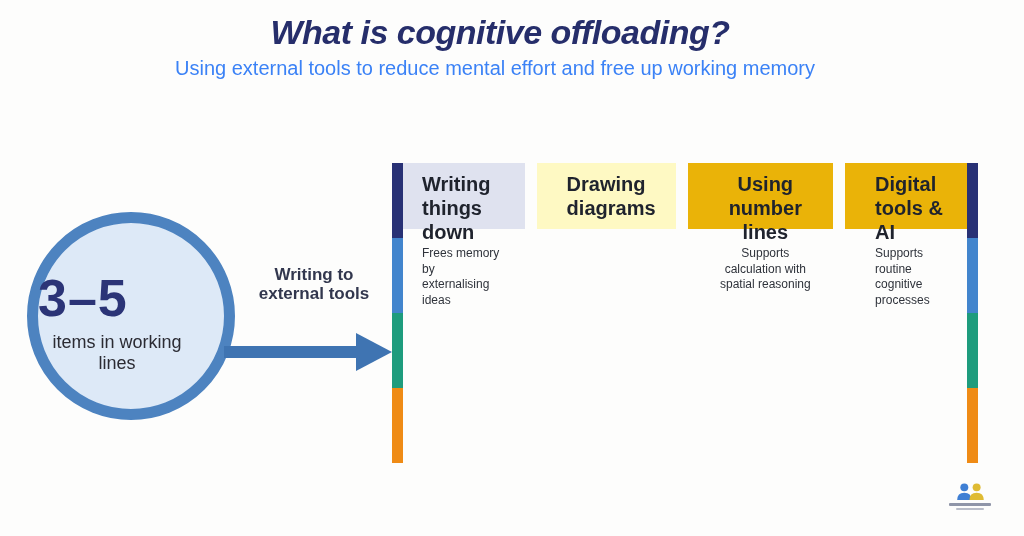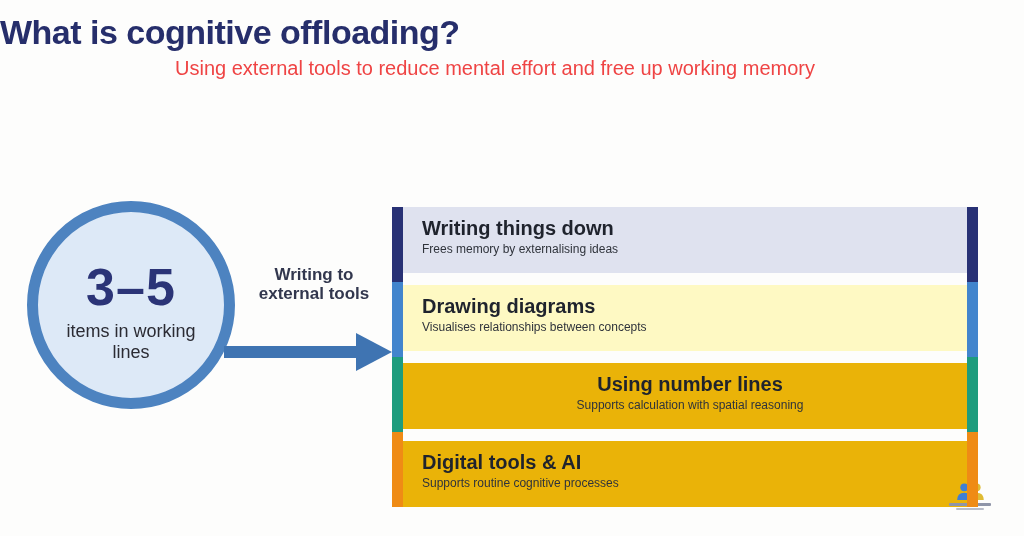--- a/index.html
+++ b/index.html
@@ -4,32 +4,32 @@
 <style>
   html,body{margin:0;padding:0;}
   .stage{
     position:relative;width:1024px;height:536px;
     background:#fdfdfc;overflow:hidden;
     font-family:"Liberation Sans",sans-serif;
     color:#2c2c34;
   }
   .title{
     position:absolute;top:13px;left:0;width:1000px;
-    text-align:left;font-size:34px;font-weight:800;
-    color:#262e6b;letter-spacing:-0.5px;
+    text-align:center;font-size:34px;font-weight:800;
+    color:#262e6b;letter-spacing:-0.5px;font-style:italic;
   }
   .subtitle{
     position:absolute;top:57px;left:0;width:990px;
-    text-align:center;font-size:20px;font-weight:400;color:#ef4444;
+    text-align:center;font-size:20px;font-weight:400;color:#3b82f6;
   }
   
   .memory-circle{
-    position:absolute;left:27px;top:201px;width:186px;height:186px;
+    position:absolute;left:27px;top:212px;width:186px;height:186px;
     border:11px solid #4d83c0;border-radius:50%;background:#dde9f7;
-    display:flex;flex-direction:column;align-items:center;justify-content:center;
+    display:flex;flex-direction:column;justify-content:center;
   }
   .memory-value{
     font-size:52px;font-weight:800;color:#2b3477;line-height:1;
     letter-spacing:1px;margin-top:14px;
   }
   .memory-caption{
     width:158px;text-align:center;font-size:18px;color:#2b2b33;
     line-height:1.18;margin-top:8px;
   }
   
@@ -41,21 +41,21 @@
     position:absolute;left:224px;top:346px;width:134px;height:12px;background:#3f74b2;
   }
   .arrow-head{
     position:absolute;left:356px;top:333px;width:0;height:0;
     border-left:36px solid #3f74b2;
     border-top:19px solid transparent;border-bottom:19px solid transparent;
   }
   
   .bars{
     position:absolute;left:392px;top:163px;width:586px;height:300px;
-    display:flex;flex-direction:column;gap:12px;margin-top:44px;
+    display:flex;flex-direction:row;gap:12px;
   }
   .bar{
     height:66px;box-sizing:border-box;padding:9px 20px 0 30px;
   }
   .bar-title{font-size:20px;font-weight:700;color:#1f232d;line-height:1.2;margin:0;}
   .bar-sub{font-size:12px;font-weight:400;color:#2f333b;line-height:1.3;margin:2px 0 0;}
   .bar-0{background:#dfe2ef;}
   .bar-1{background:#fef9c3;}
   .bar-2{background:#eab308;text-align:center;}
   .bar-3{background:#eab308;}
@@ -101,21 +101,20 @@
       <div class="seg seg-3"></div>
     </div>
 
     <div class="bar bar-0">
       <p class="bar-title">Writing things down</p>
       <p class="bar-sub">Frees memory by externalising ideas</p>
     </div>
 
     <div class="bar bar-1">
       <p class="bar-title">Drawing diagrams</p>
-      <p class="bar-sub">Visualises relationships between concepts</p>
     </div>
 
     <div class="bar bar-2">
       <p class="bar-title">Using number lines</p>
       <p class="bar-sub">Supports calculation with spatial reasoning</p>
     </div>
 
     <div class="bar bar-3">
       <p class="bar-title">Digital tools &amp; AI</p>
       <p class="bar-sub">Supports routine cognitive processes</p>

